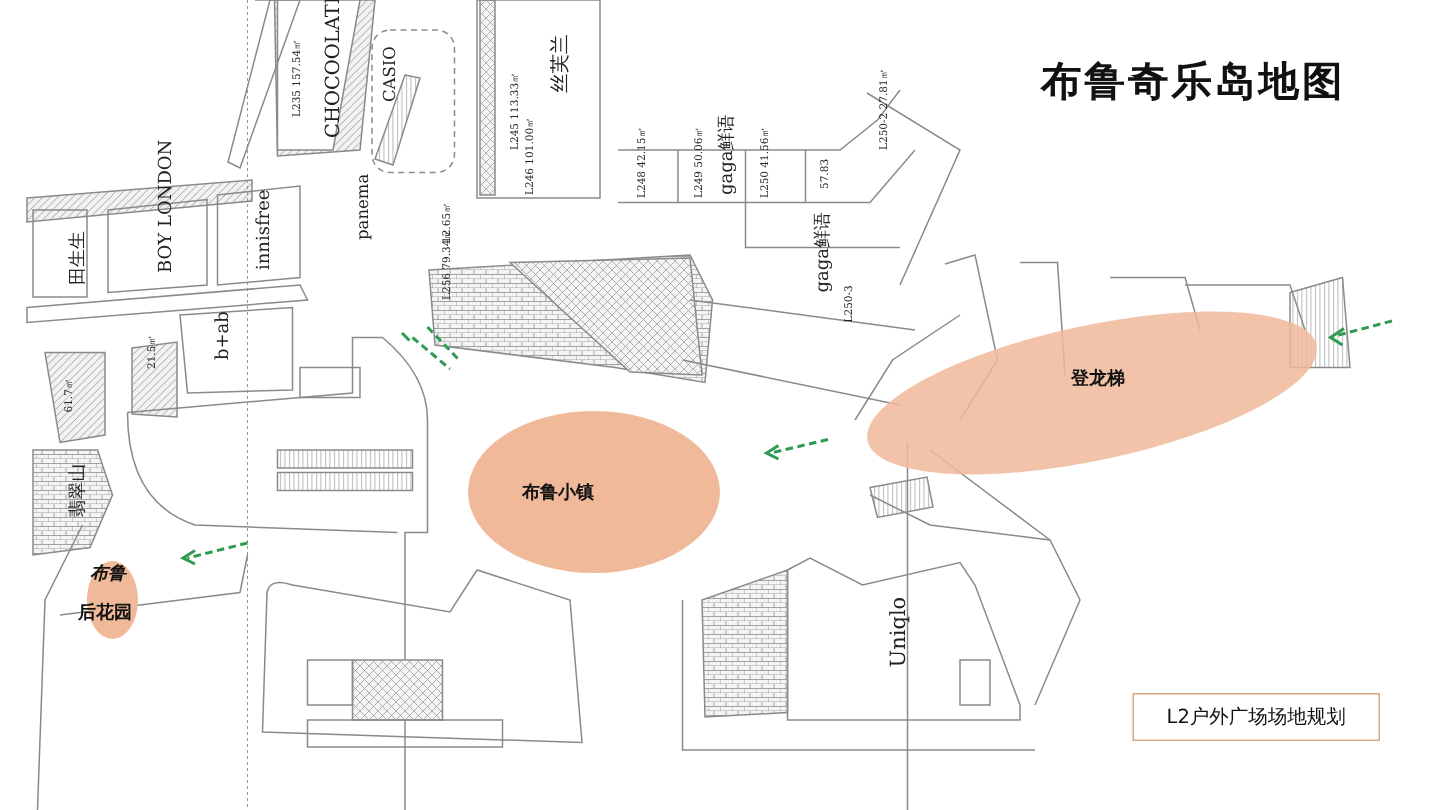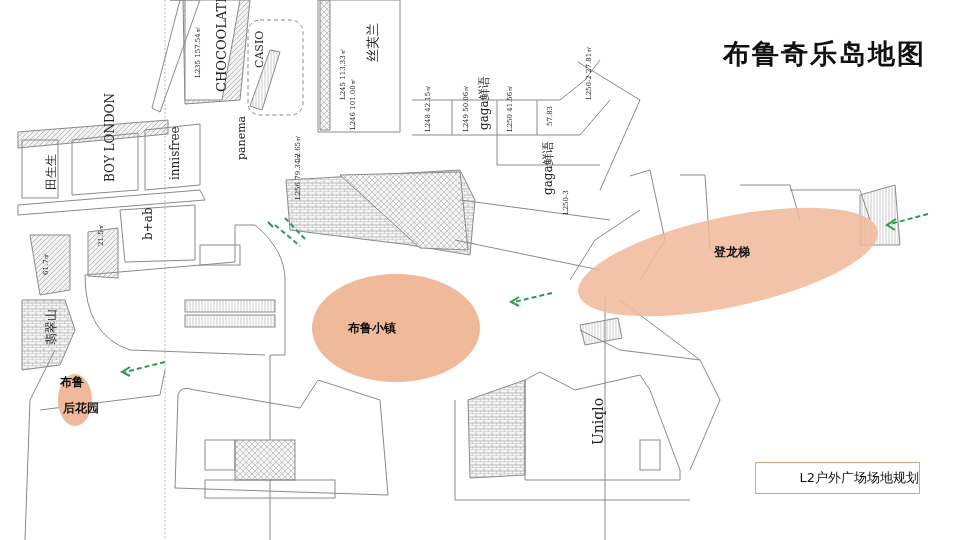--- a/index.html
+++ b/index.html
@@ -1,23 +1,23 @@
 <!DOCTYPE html>
 <html><head>
 <meta charset="utf-8">
 <style>
   html, body { margin:0; padding:0; }
   body { width:960px; height:540px; background:#ffffff; position:relative; overflow:hidden;
          font-family:"DejaVu Sans", sans-serif; }
   #map { position:absolute; left:0; top:0; width:960px; height:540px; }
   .title { position:absolute; left:694px; top:36px; font-size:27px; font-weight:bold; color:#111;
-           letter-spacing:2px;margin-left:29px; }
+           letter-spacing:2px; }
   .zone-label { position:absolute; font-size:12px; font-weight:bold; color:#111; white-space:nowrap; }
   .legend-box { position:absolute; left:755px; top:462px; width:165px; height:32px; border:1px solid #d4a98a;
-                box-sizing:border-box; display:flex; align-items:center; justify-content:flex-end;
+                box-sizing:border-box; display:flex; align-items:center; justify-content:center;
                 font-size:13px; color:#111; background:#fff; }
   .cad { font-family:"DejaVu Serif", serif; fill:#222; }
 </style>
 </head>
 <body>
 
 <svg id="map" viewBox="0 0 960 540" xmlns="http://www.w3.org/2000/svg">
   <defs>
     <pattern id="hatch" width="5" height="5" patternUnits="userSpaceOnUse">
       <rect width="5" height="5" fill="#f2f2f2"></rect>
@@ -146,18 +146,18 @@
     <text transform="translate(300,200) rotate(-90)" font-size="7">L256 79.34㎡</text>
     <text transform="translate(103,246) rotate(-90)" font-size="7">21.5㎡</text>
     <text transform="translate(48,275) rotate(-90)" font-size="7">61.7㎡</text>
   </g>
 </svg>
 
 <div class="title">布鲁奇乐岛地图</div>
 
 <div class="zone-label" style="left:714px; top:244px;">登龙梯</div>
 <div class="zone-label" style="left:348px; top:320px;">布鲁小镇</div>
-<div class="zone-label" style="left:60px; top:374px;">布鲁</div>
-<div class="zone-label" style="left:52px; top:400px;margin-left:11px;">后花园</div>
+<div class="zone-label" style="left:60px; top:374px;font-style:italic;">布鲁</div>
+<div class="zone-label" style="left:52px; top:400px;">后花园</div>
 
 <div class="legend-box">
   <span>L2户外广场场地规划</span>
 </div>
 
 </body></html>

